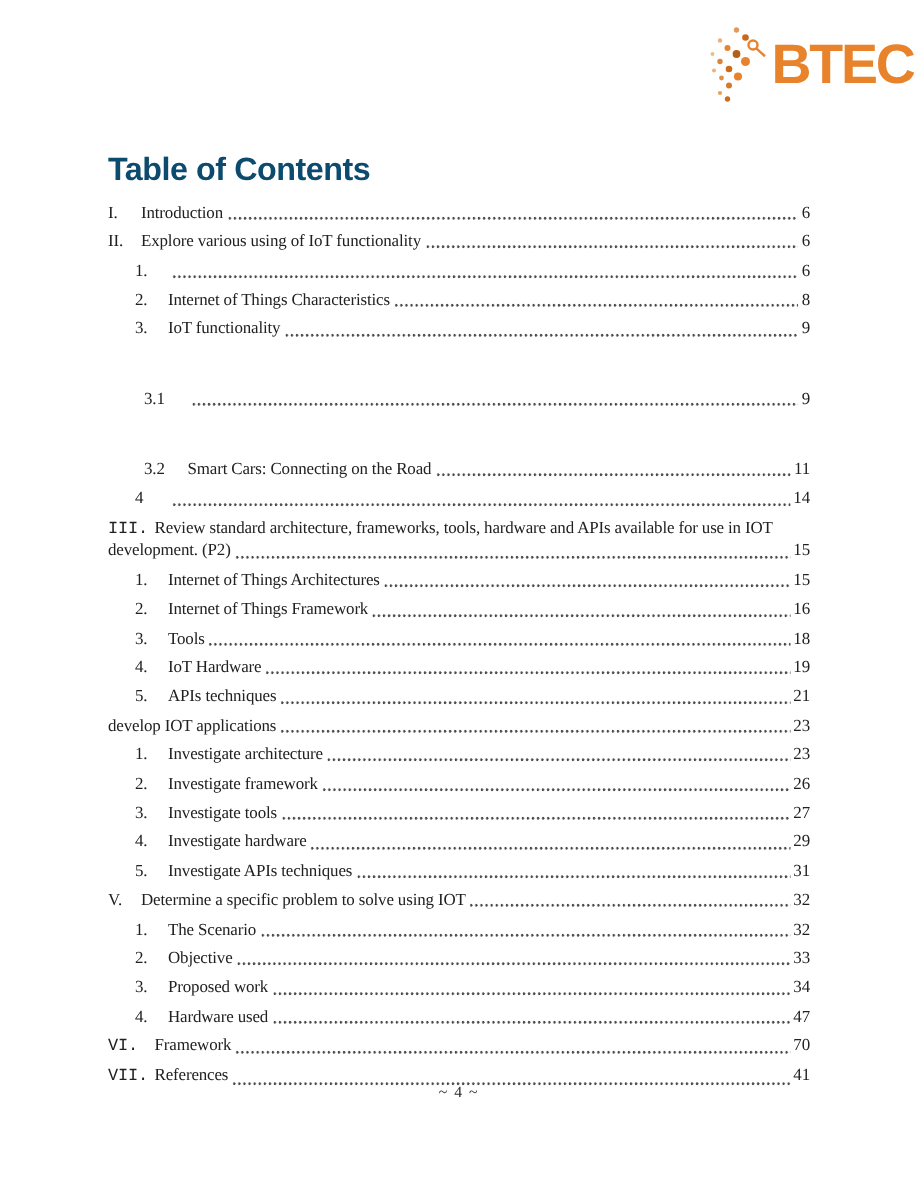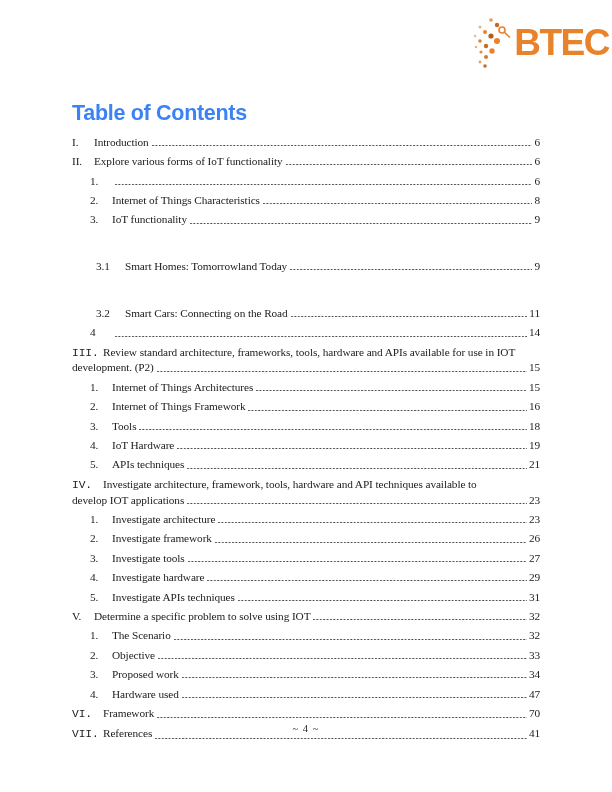--- a/index.html
+++ b/index.html
@@ -41,21 +41,21 @@
     left: 72px;
     right: 72px;
     top: 0;
   }
   h1.doc-title {
     margin: 101px 0 9px 0;
     font-family: "Liberation Sans", sans-serif;
     font-weight: 700;
     font-size: 21.5px;
     letter-spacing: -0.3px;
-    color: #3b82f6;
+    color: #0c4a6e;
     line-height: 1.15;
   }
   
   .toc { width: 100%; }
   .entry { margin-bottom: 4.6px; cursor: pointer; }
   .row {
     display: flex;
     align-items: baseline;
     font-size: 11.3px;
     line-height: 14.8px;
@@ -129,21 +129,21 @@
           <div class="row">
             <span class="num">I.</span>
             <span class="txt">Introduction</span>
             <span class="leader"></span>
             <span class="pg">6</span>
           </div>
         </div>
         <div class="entry lvl-roman">
           <div class="row">
             <span class="num">II.</span>
-            <span class="txt">Explore various forms of IoT functionality</span>
+            <span class="txt">Explore various using of IoT functionality</span>
             <span class="leader"></span>
             <span class="pg">6</span>
           </div>
         </div>
         <div class="entry lvl-num">
           <div class="row">
             <span class="num">1.</span>
             <span class="leader"></span>
             <span class="pg">6</span>
           </div>
@@ -160,21 +160,20 @@
           <div class="row">
             <span class="num">3.</span>
             <span class="txt">IoT functionality</span>
             <span class="leader"></span>
             <span class="pg">9</span>
           </div>
         </div>
         <div class="entry lvl-sub">
           <div class="row">
             <span class="num">3.1</span>
-            <span class="txt">Smart Homes: Tomorrowland Today</span>
             <span class="leader"></span>
             <span class="pg">9</span>
           </div>
         </div>
         <div class="entry lvl-sub">
           <div class="row">
             <span class="num">3.2</span>
             <span class="txt">Smart Cars: Connecting on the Road</span>
             <span class="leader"></span>
             <span class="pg">11</span>
@@ -233,24 +232,20 @@
         <div class="entry lvl-num">
           <div class="row">
             <span class="num">5.</span>
             <span class="txt">APIs techniques</span>
             <span class="leader"></span>
             <span class="pg">21</span>
           </div>
         </div>
         <div class="entry lvl-roman-wide">
           <div class="row">
-            <span class="num">IV.</span>
-            <span class="txt">Investigate architecture, framework, tools, hardware and API techniques available to</span>
-          </div>
-          <div class="row">
             <span class="txt2">develop IOT applications</span>
             <span class="leader"></span>
             <span class="pg">23</span>
           </div>
         </div>
         <div class="entry lvl-num">
           <div class="row">
             <span class="num">1.</span>
             <span class="txt">Investigate architecture</span>
             <span class="leader"></span>

